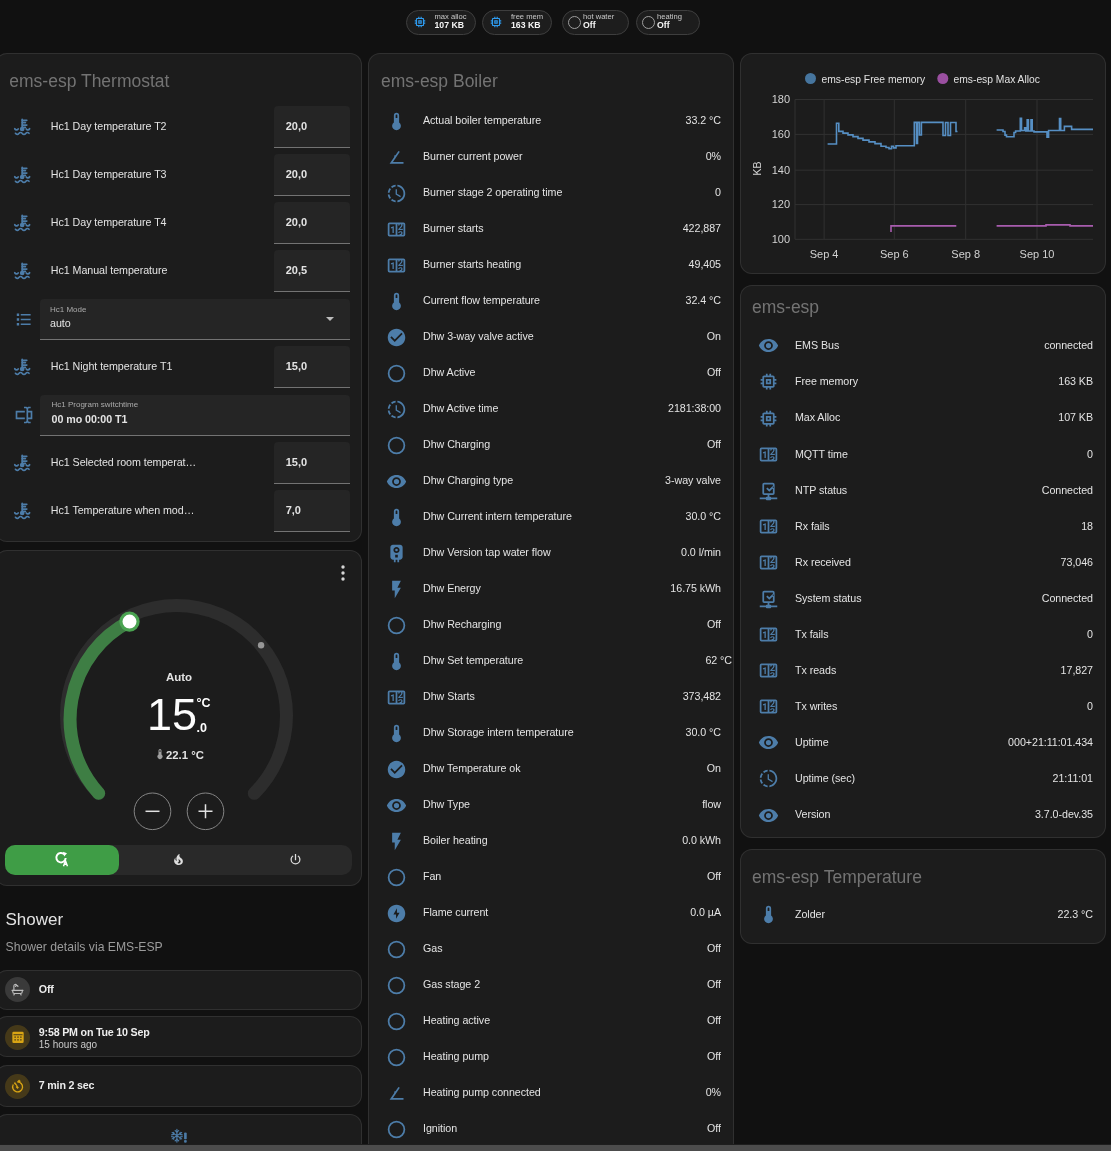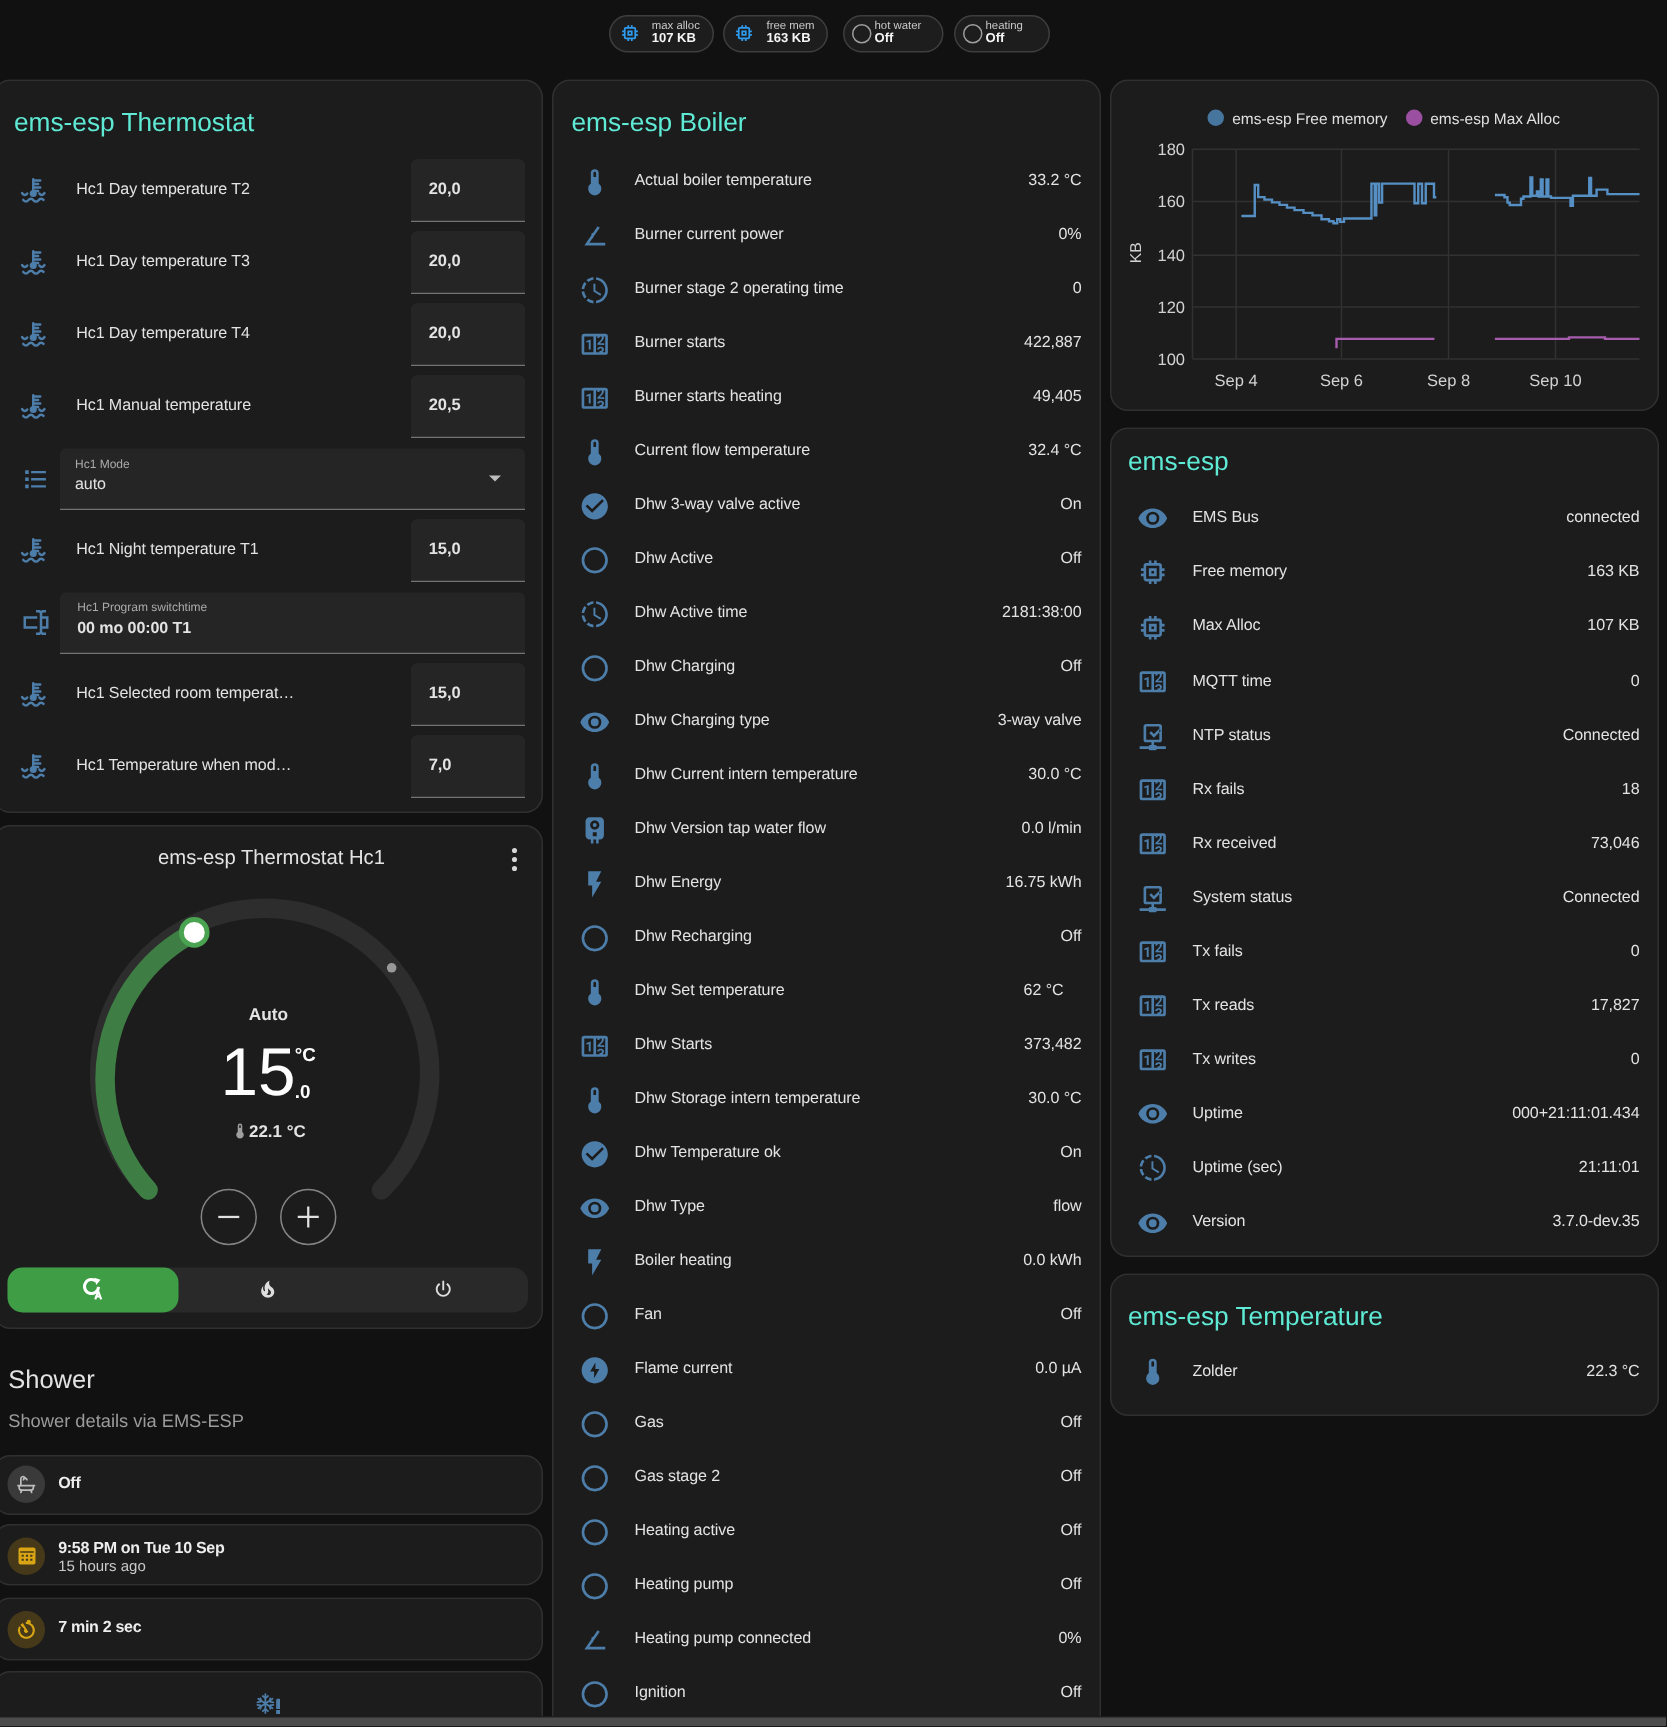--- a/index.html
+++ b/index.html
@@ -2,21 +2,21 @@
 <html><head><meta charset="utf-8"><style>
 
 html,body{margin:0;padding:0;background:#111111;}
 #page{position:relative;width:1111px;height:1151px;background:#111111;overflow:hidden;
   font-family:"Liberation Sans",sans-serif;}
 .card{position:absolute;background:#1c1c1c;border:1px solid rgba(255,255,255,0.09);
   border-radius:12px;box-sizing:border-box;}
 .ic{position:absolute;}
 .lbl,.val,.nval{position:absolute;font-size:10.7px;line-height:13px;color:#e3e3e3;
   white-space:nowrap;letter-spacing:-0.05px}
-.ttl{position:absolute;font-size:17.5px;color:#5eead4;white-space:nowrap}
+.ttl{position:absolute;font-size:17.5px;color:#737373;white-space:nowrap}
 .nbox{position:absolute;background:#252525;border-bottom:1px solid #737373;
   border-radius:4px 4px 0 0;box-sizing:border-box;}
 .flbl{position:absolute;font-size:8px;line-height:9px;color:#ababab;white-space:nowrap}
 .tile{position:absolute;background:#1c1c1c;border:1px solid rgba(255,255,255,0.09);
   border-radius:12px;box-sizing:border-box;}
 .tcirc{position:absolute;border-radius:50%;}
 .tp{position:absolute;font-size:10.7px;line-height:13px;font-weight:bold;color:#ededed;white-space:nowrap;letter-spacing:-0.2px}
 .ts{position:absolute;font-size:10px;line-height:12px;color:#c9c9c9;white-space:nowrap}
 .pill{position:absolute;height:25px;background:#1d1d1d;border:1px solid #3e3e3e;
   border-radius:13px;box-sizing:border-box;}
@@ -190,21 +190,20 @@
 <div class="flbl" style="left:50px;top:304.5px">Hc1 Mode</div>
 <div class="nval" style="left:50px;top:317.3px">auto</div>
 <div style="position:absolute;left:326px;top:316.5px;width:0;height:0;border-left:4.5px solid transparent;border-right:4.5px solid transparent;border-top:4.5px solid #bdbdbd"></div>
 <svg class="ic" style="left:13.5px;top:405.0px;width:20px;height:20px;fill:#4d7da9;stroke:none">
       <use href="#switchm"></use>
     </svg>
 <div class="nbox" style="left:39.5px;top:395px;width:310.5px;height:40.5px"></div>
 <div class="flbl" style="left:51.5px;top:400.4px">Hc1 Program switchtime</div>
 <div class="nval" style="left:51.5px;top:413.4px;font-weight:bold">00 mo 00:00 T1</div>
 <div class="card" style="left:-5.0px;top:549.5px;width:367px;height:336px"></div>
-<div style="position:absolute;left:0px;top:564px;width:362px;text-align:center;font-size:13.5px;color:#e3e3e3">ems-esp Thermostat Hc1</div>
 <svg style="position:absolute;left:336px;top:562px;width:14px;height:22px">
       <circle cx="7" cy="5" r="1.7" fill="#d6d6d6"></circle>
       <circle cx="7" cy="11" r="1.7" fill="#d6d6d6"></circle>
       <circle cx="7" cy="17" r="1.7" fill="#d6d6d6"></circle>
     </svg>
 <svg style="position:absolute;left:0;top:0;width:1111px;height:1151px;pointer-events:none">
 <path d="M98.7 793.3 A110.0 110.0 0 1 1 254.3 793.3" fill="none" stroke="#2d2d2d" stroke-width="13" stroke-linecap="round"></path>
 <path d="M98.7 793.3 A110.0 110.0 0 0 1 129.5 621.6" fill="none" stroke="#3e7e44" stroke-width="13" stroke-linecap="round"></path>
 <circle cx="261.1" cy="645.2" r="3.2" fill="#989898"></circle>
 <circle cx="129.5" cy="621.6" r="8.6" fill="#ffffff" stroke="#4aa351" stroke-width="3.2"></circle>
@@ -331,21 +330,21 @@
     <div class="val" style="right:390px;top:582.4px">16.75 kWh</div>
 <svg class="ic" style="left:386.1px;top:614.5px;width:21px;height:21px;fill:#4d7da9;stroke:none">
       <use href="#circle"></use>
     </svg>
     <div class="lbl" style="left:423px;top:618.4px">Dhw Recharging</div>
     <div class="val" style="right:390px;top:618.4px">Off</div>
 <svg class="ic" style="left:386.1px;top:650.5px;width:21px;height:21px;fill:#4d7da9;stroke:none">
       <use href="#therm"></use>
     </svg>
     <div class="lbl" style="left:423px;top:654.4px">Dhw Set temperature</div>
-    <div class="val" style="right:402px;top:654.4px">62 °C</div>
+    <div class="val" style="right:379px;top:654.4px">62 °C</div>
 <svg class="ic" style="left:386.1px;top:686.5px;width:21px;height:21px;fill:#4d7da9;stroke:none">
       <use href="#counter"></use>
     </svg>
     <div class="lbl" style="left:423px;top:690.4px">Dhw Starts</div>
     <div class="val" style="right:390px;top:690.4px">373,482</div>
 <svg class="ic" style="left:386.1px;top:722.5px;width:21px;height:21px;fill:#4d7da9;stroke:none">
       <use href="#therm"></use>
     </svg>
     <div class="lbl" style="left:423px;top:726.4px">Dhw Storage intern temperature</div>
     <div class="val" style="right:390px;top:726.4px">30.0 °C</div>

